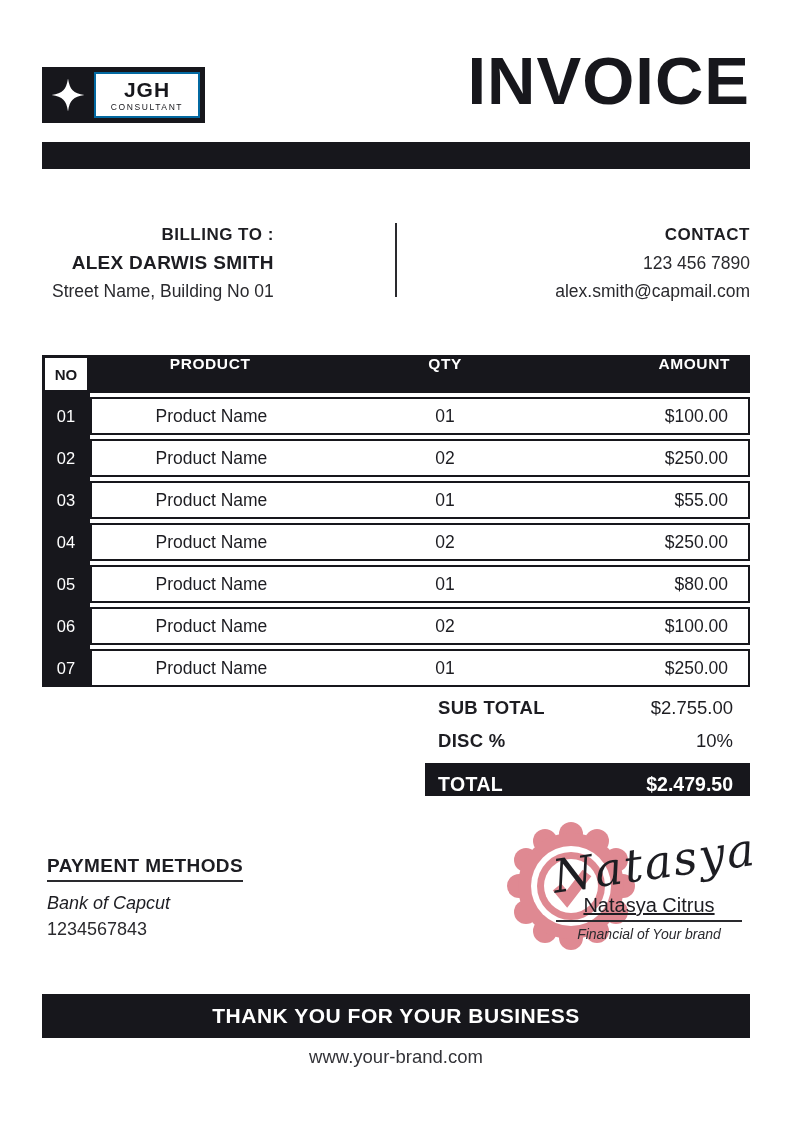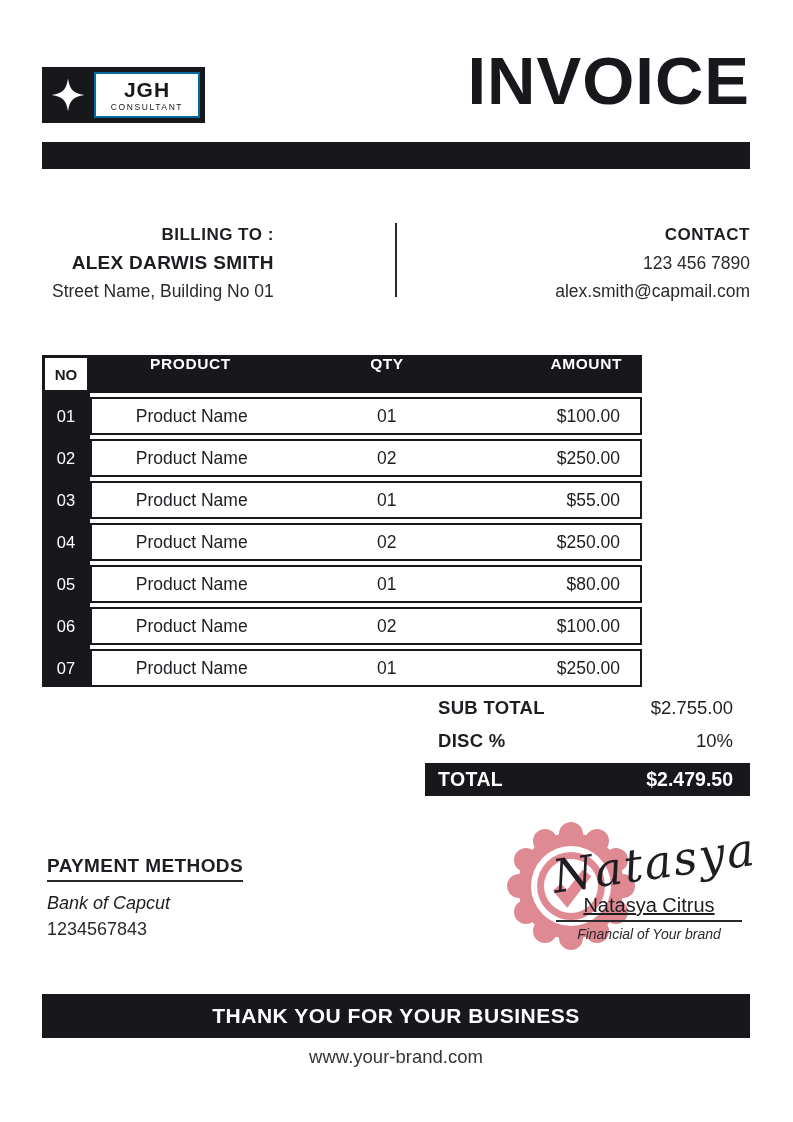--- a/index.html
+++ b/index.html
@@ -27,21 +27,21 @@
   .billing-name { font-size:19px; font-weight:800; letter-spacing:0.3px; }
   .billing-address { font-size:17.5px; color:#2a2a2e; }
 
   .v-divider { position:absolute; left:395px; top:223px; width:2px; height:74px; background:#2a2a2e; }
 
   .contact { position:absolute; right:43px; top:221px; text-align:right; line-height:28px; }
   .contact-heading { font-size:17px; font-weight:800; letter-spacing:0.5px; }
   .contact-line { font-size:17.5px; color:#2a2a2e; }
 
   
-  .tbl { position:absolute; left:42px; top:355px; width:600px; display:flex; }
+  .tbl { position:absolute; left:42px; top:355px; width:708px; display:flex; }
   .no-strip { width:48px; background:#17171c; flex-shrink:0; }
   .no-head { height:38px; margin-bottom:4px; padding:3px; }
   .no-head-inner { width:100%; height:100%; background:#fff; display:flex; align-items:center;
                    justify-content:center; font-size:15px; font-weight:800; color:#17171c; }
   .no-cell { height:38px; margin-bottom:4px; display:flex; align-items:center; justify-content:center;
              color:#fff; font-size:16.5px; }
   .no-cell:last-child { margin-bottom:0; }
 
   .tbl-right { flex:1; }
   .tbl-header { height:38px; margin-bottom:4px; background:#17171c; color:#fff; display:flex;
@@ -53,21 +53,21 @@
   .col-qty { width:34.8%; text-align:center; }
   .col-amount { flex:1; text-align:right; padding-right:20px; }
 
   
   .totals { position:absolute; left:425px; top:697px; width:325px; }
   .total-row { display:flex; justify-content:space-between; align-items:baseline;
                padding:0 17px 0 13px; margin-bottom:11px; font-size:18.5px;gap:29px; }
   .total-row .t-label { font-weight:800; letter-spacing:0.3px; }
   .total-row .t-value { color:#1d1d22; }
   .total-bar { background:#17171c; color:#fff; height:33px; display:flex; justify-content:space-between;
-               align-items:center; padding:0 17px 0 13px; font-size:19.5px; }
+               align-items:flex-end; padding:0 17px 0 13px; font-size:19.5px; }
   .total-bar .t-label { font-weight:800; letter-spacing:0.4px; }
   .total-bar .t-value { font-weight:700; }
 
   
   .payment { position:absolute; left:47px; top:855px; }
   .payment-heading { display:inline-block; font-size:19px; font-weight:800; letter-spacing:0.4px;
                      padding-bottom:3px; border-bottom:2px solid #2a2a2e; }
   .payment-bank { font-style:italic; font-size:18px; margin-top:11px; color:#1d1d22; }
   .payment-account { font-size:18px; margin-top:5px; color:#2a2a2e; }
 

